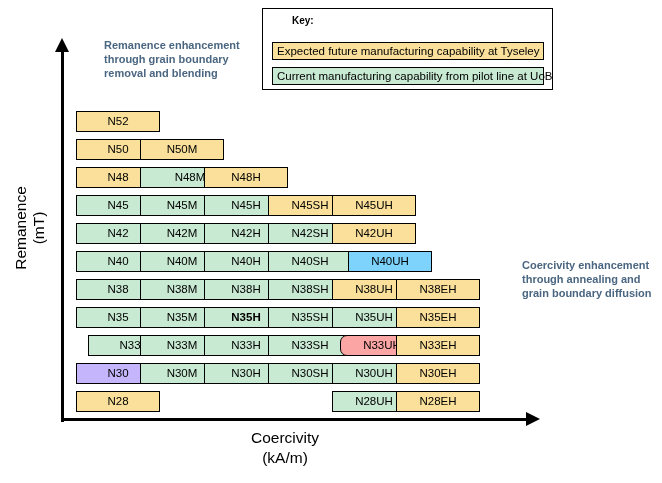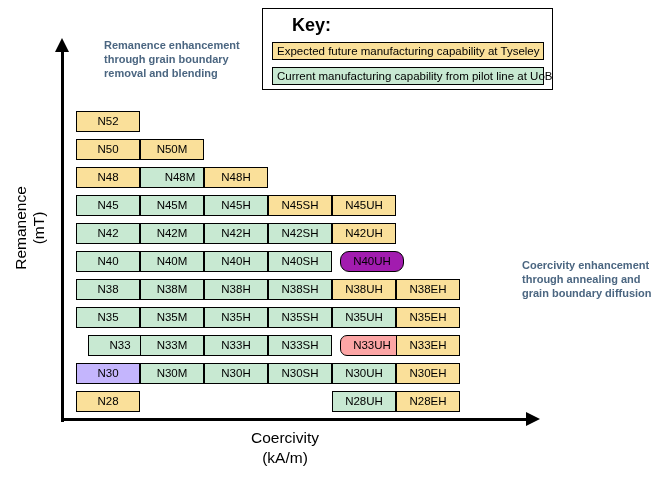--- a/index.html
+++ b/index.html
@@ -114,21 +114,21 @@
     width: 291px;
     height: 82px;
     border: 1.5px solid #000000;
     background: #ffffff;
     box-sizing: border-box;
   }
   #key-title {
     position: absolute;
     left: 9px;
     top: 6px;
-    font-size: 18px;
+    font-size: 10px;
     font-weight: bold;
     color: #000000;
     padding-left: 20px;
   }
   .key-swatch {
     position: absolute;
     left: 9px;
     width: 272px;
     height: 18px;
     border: 1.2px solid #000000;
@@ -149,21 +149,21 @@
     top: 111px;
   }
   .grade-row {
     position: absolute;
     left: 0;
     height: 21px;
   }
   .grade-cell {
     position: absolute;
     top: 0;
-    width: 64px;
+    width: 84px;
     height: 21px;
     border: 1.2px solid #000000;
     box-sizing: border-box;
     text-align: center;
     font-size: 11.5px;
     line-height: 19px;
     color: #000000;
   }
 </style>
 </head>
@@ -215,34 +215,34 @@
         <div class="grade-cell" style="left: 64px; background: rgb(200, 233, 210);">N42M</div>
         <div class="grade-cell" style="left: 128px; background: rgb(200, 233, 210);">N42H</div>
         <div class="grade-cell" style="left: 192px; background: rgb(200, 233, 210);">N42SH</div>
         <div class="grade-cell" style="left: 256px; background: rgb(250, 224, 154);">N42UH</div>
       </div>
       <div class="grade-row" style="top: 140px;">
         <div class="grade-cell" style="left: 0px; background: rgb(200, 233, 210);">N40</div>
         <div class="grade-cell" style="left: 64px; background: rgb(200, 233, 210);">N40M</div>
         <div class="grade-cell" style="left: 128px; background: rgb(200, 233, 210);">N40H</div>
         <div class="grade-cell" style="left: 192px; background: rgb(200, 233, 210);">N40SH</div>
-        <div class="grade-cell" style="left: 264px; background: #a21caf; border-radius: 9px;">N40UH</div>
+        <div class="grade-cell" style="left: 272px; background: #7dd3fc;">N40UH</div>
       </div>
       <div class="grade-row" style="top: 168px;">
         <div class="grade-cell" style="left: 0px; background: rgb(200, 233, 210);">N38</div>
         <div class="grade-cell" style="left: 64px; background: rgb(200, 233, 210);">N38M</div>
         <div class="grade-cell" style="left: 128px; background: rgb(200, 233, 210);">N38H</div>
         <div class="grade-cell" style="left: 192px; background: rgb(200, 233, 210);">N38SH</div>
         <div class="grade-cell" style="left: 256px; background: rgb(250, 224, 154);">N38UH</div>
         <div class="grade-cell" style="left: 320px; background: rgb(250, 224, 154);">N38EH</div>
       </div>
       <div class="grade-row" style="top: 196px;">
         <div class="grade-cell" style="left: 0px; background: rgb(200, 233, 210);">N35</div>
         <div class="grade-cell" style="left: 64px; background: rgb(200, 233, 210);">N35M</div>
-        <div class="grade-cell" style="left: 128px; background: rgb(200, 233, 210);">N35H</div>
+        <div class="grade-cell" style="left: 128px; background: rgb(200, 233, 210); font-weight: bold;">N35H</div>
         <div class="grade-cell" style="left: 192px; background: rgb(200, 233, 210);">N35SH</div>
         <div class="grade-cell" style="left: 256px; background: rgb(200, 233, 210);">N35UH</div>
         <div class="grade-cell" style="left: 320px; background: rgb(250, 224, 154);">N35EH</div>
       </div>
       <div class="grade-row" style="top: 224px;">
         <div class="grade-cell" style="left: 12px; background: rgb(200, 233, 210);">N33</div>
         <div class="grade-cell" style="left: 64px; background: rgb(200, 233, 210);">N33M</div>
         <div class="grade-cell" style="left: 128px; background: rgb(200, 233, 210);">N33H</div>
         <div class="grade-cell" style="left: 192px; background: rgb(200, 233, 210);">N33SH</div>
         <div class="grade-cell" style="left: 264px; background: #fca5a5; border-radius: 7px;">N33UH</div>

